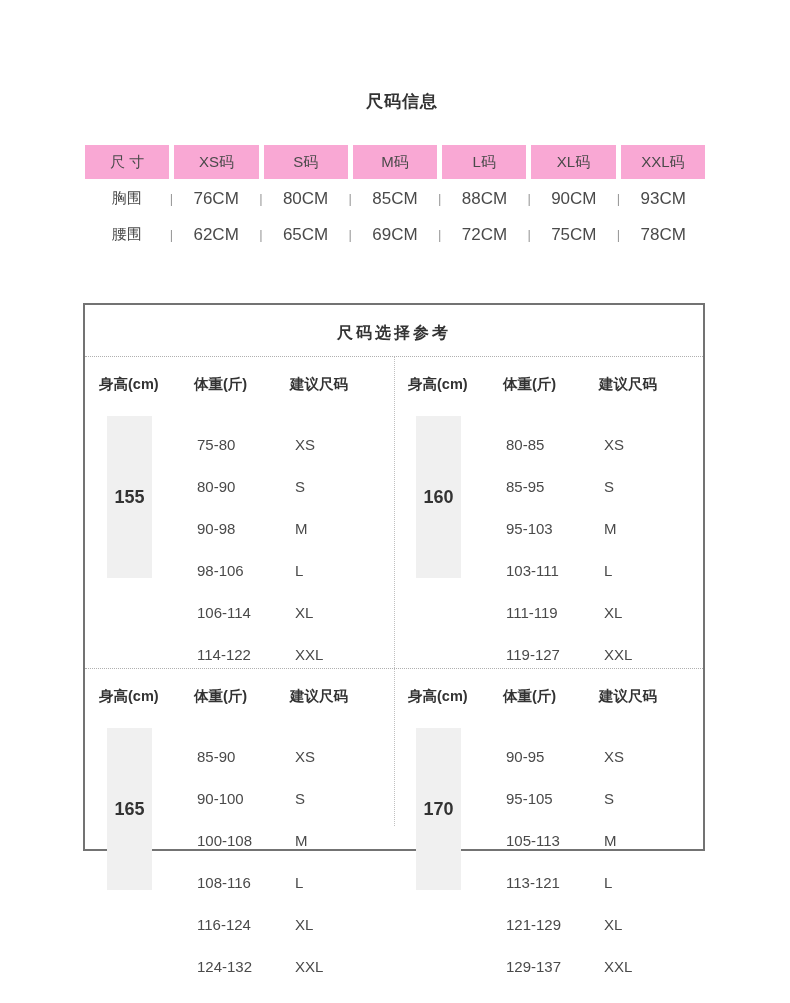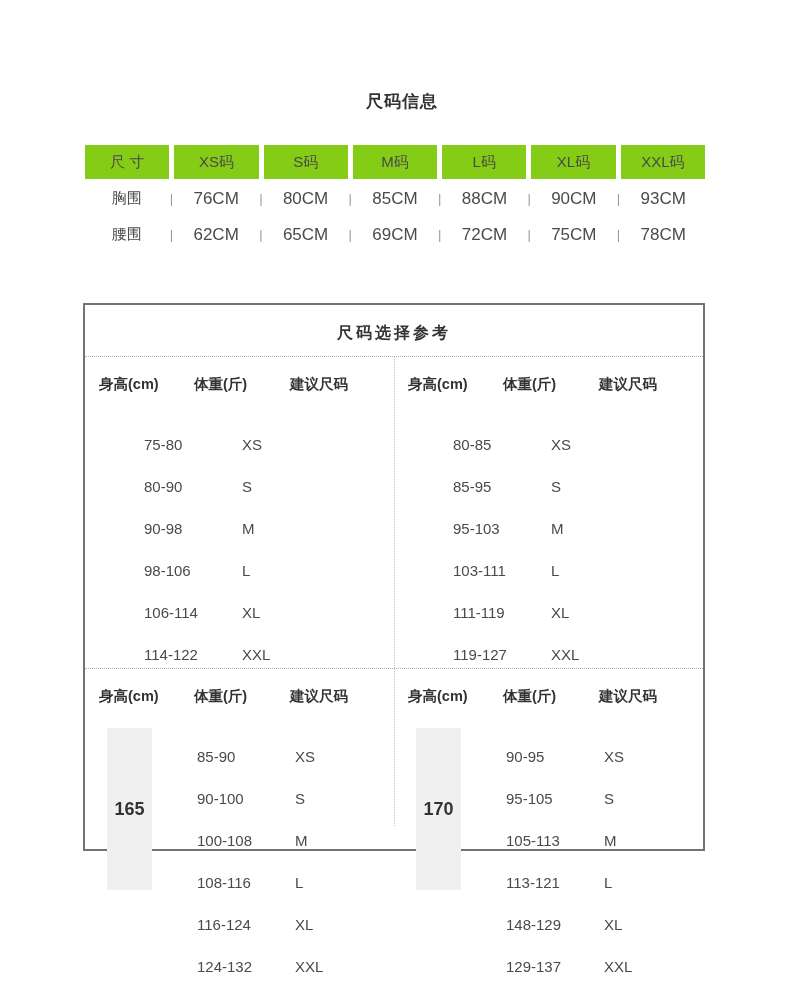--- a/index.html
+++ b/index.html
@@ -20,21 +20,21 @@
     font-weight: 700;
     letter-spacing: 1px;
     color: #333333;
     margin-left: 14px;
   }
   
   .size-table { margin: 32px 85px 0 85px; }
   .st-header { display: flex; gap: 5px; height: 34px; }
   .st-hcell {
     flex: 1;
-    background: #84cc16;
+    background: #f9a8d4;
     display: flex;
     align-items: center;
     justify-content: center;
     font-size: 15px;
     color: #4a4a4a;
   }
   .st-row {
     display: flex;
     align-items: center;
     height: 33px;
@@ -188,20 +188,21 @@
       <div class="ref-vline"></div>
 
       <div class="ref-section">
         <div class="ref-half">
           <div class="ref-headers">
             <span>身高(cm)</span>
             <span>体重(斤)</span>
             <span>建议尺码</span>
           </div>
           <div class="ref-body">
+            <div class="height-block">155</div>
             <div class="ref-rows">
               <div class="ref-row">
                 <span>75-80</span>
                 <span>XS</span>
               </div>
               <div class="ref-row">
                 <span>80-90</span>
                 <span>S</span>
               </div>
               <div class="ref-row">
@@ -224,20 +225,21 @@
           </div>
         </div>
 
         <div class="ref-half">
           <div class="ref-headers">
             <span>身高(cm)</span>
             <span>体重(斤)</span>
             <span>建议尺码</span>
           </div>
           <div class="ref-body">
+            <div class="height-block">160</div>
             <div class="ref-rows">
               <div class="ref-row">
                 <span>80-85</span>
                 <span>XS</span>
               </div>
               <div class="ref-row">
                 <span>85-95</span>
                 <span>S</span>
               </div>
               <div class="ref-row">
@@ -318,21 +320,21 @@
               </div>
               <div class="ref-row">
                 <span>105-113</span>
                 <span>M</span>
               </div>
               <div class="ref-row">
                 <span>113-121</span>
                 <span>L</span>
               </div>
               <div class="ref-row">
-                <span>148-129</span>
+                <span>121-129</span>
                 <span>XL</span>
               </div>
               <div class="ref-row">
                 <span>129-137</span>
                 <span>XXL</span>
               </div>
             </div>
           </div>
         </div>
       </div>

